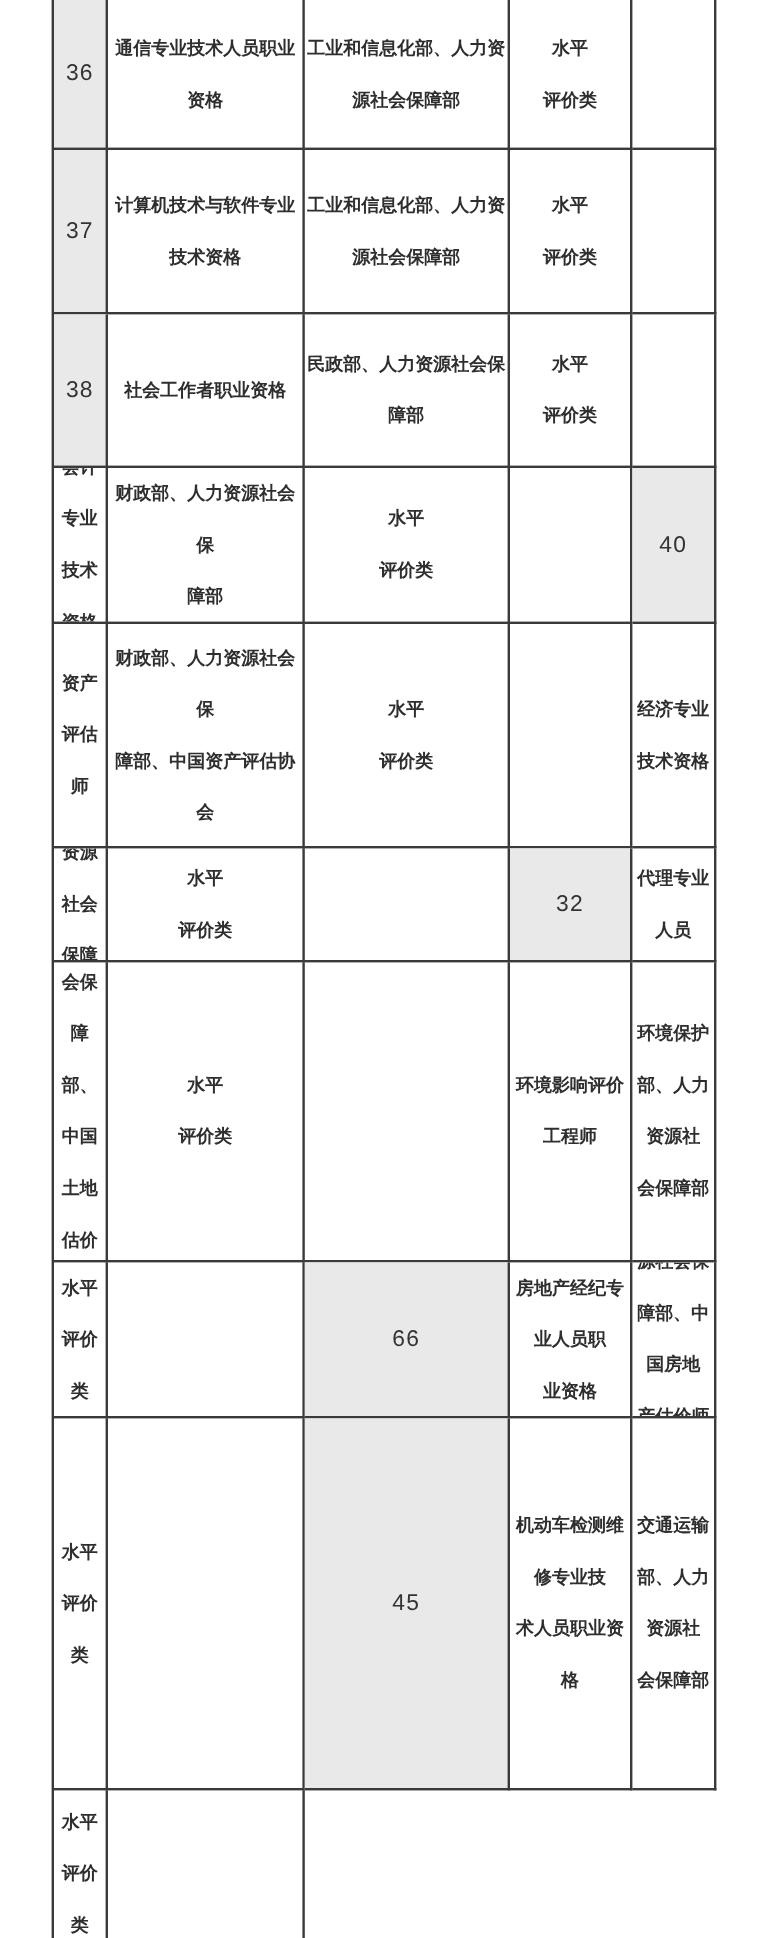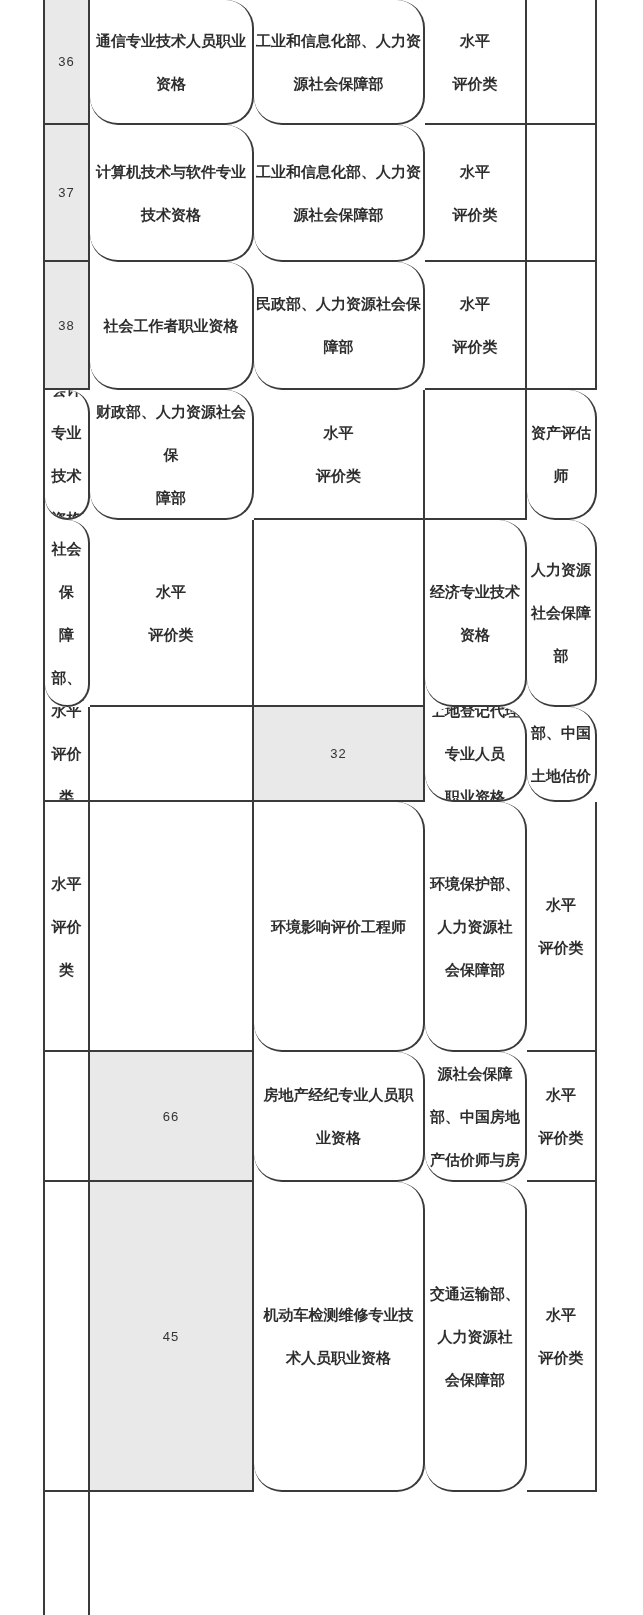--- a/index.html
+++ b/index.html
@@ -35,28 +35,27 @@
     text-align: center;
     white-space: pre-line;
     color: #2e2e2e;
     font-size: 15px;
     font-weight: 600;
     line-height: 43px;
     overflow: hidden;
   }
   .cell.no {
     background: #e9e9e9;
-    font-size: 13px;
+    font-size: 19px;
     font-weight: 400;
     color: #333333;
     letter-spacing: 1px;
   }
   .cell.name, .cell.dept {
     padding: 4px 1px;
-    border-radius: 28px;
   }
 </style>
 </head>
 <body>
 
 <div id="page">
   <div id="qual-table" style="grid-template-rows: 125px 137px 128px 130px 187px 95px 250px 130px 310px 140px;">
   <div class="cell no">36</div>
   <div class="cell name">通信专业技术人员职业
 资格</div>
@@ -83,20 +82,21 @@
 评价类</div>
   <div class="cell blank"></div>
 
   <div class="cell name">会计专业技术资格</div>
   <div class="cell dept">财政部、人力资源社会保
 障部</div>
   <div class="cell cat">水平
 评价类</div>
   <div class="cell blank"></div>
 
+  <div class="cell no">40</div>
   <div class="cell name">资产评估师</div>
   <div class="cell dept">财政部、人力资源社会保
 障部、中国资产评估协会</div>
   <div class="cell cat">水平
 评价类</div>
   <div class="cell blank"></div>
 
   <div class="cell name">经济专业技术资格</div>
   <div class="cell dept">人力资源社会保障部</div>
   <div class="cell cat">水平

